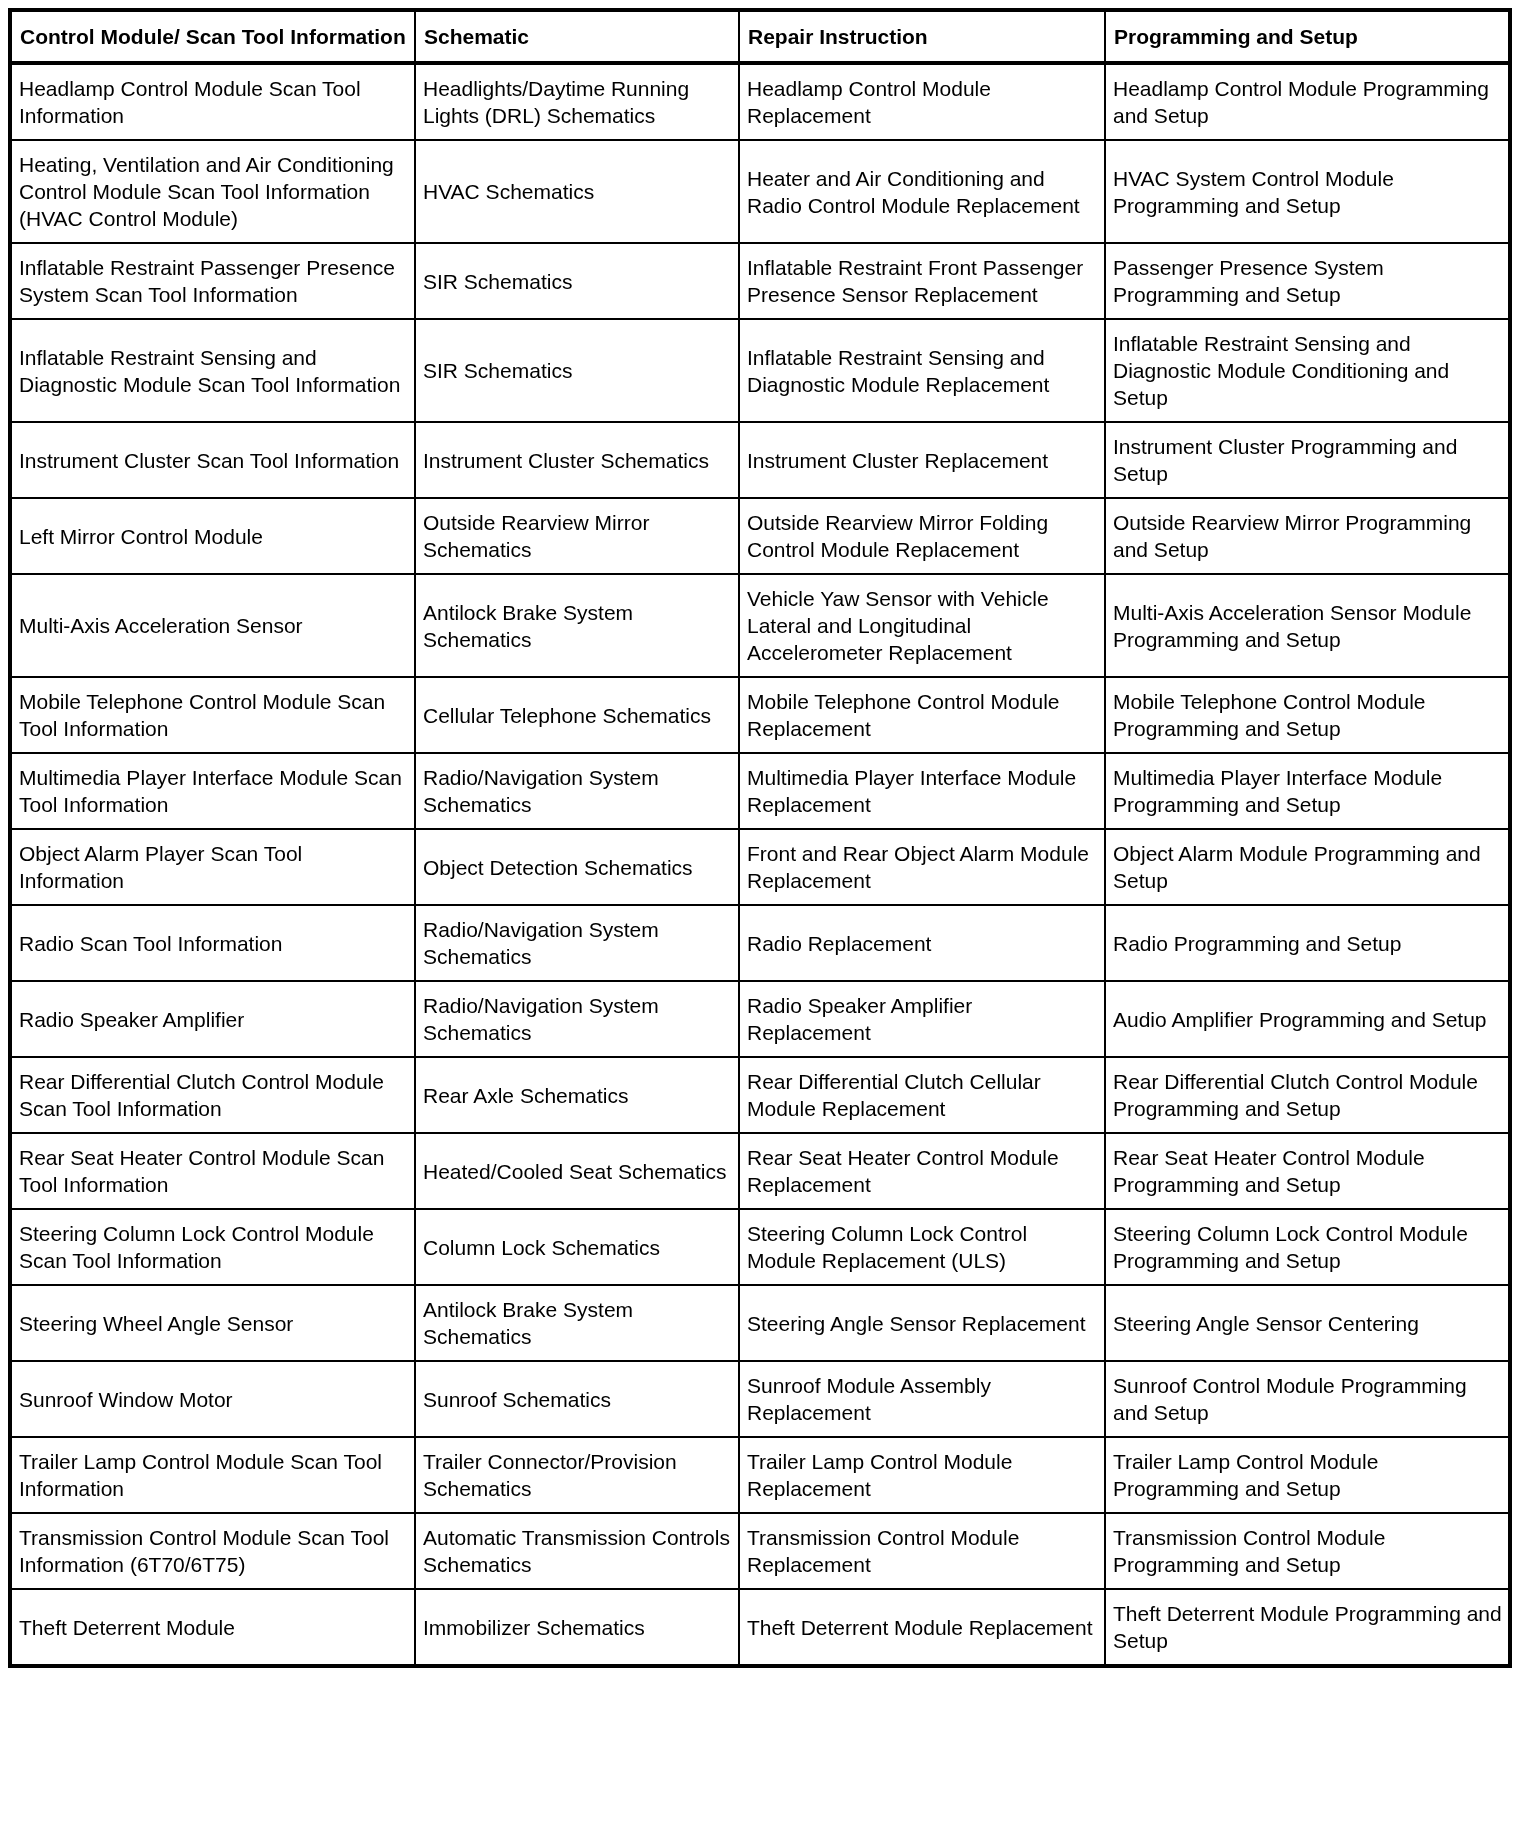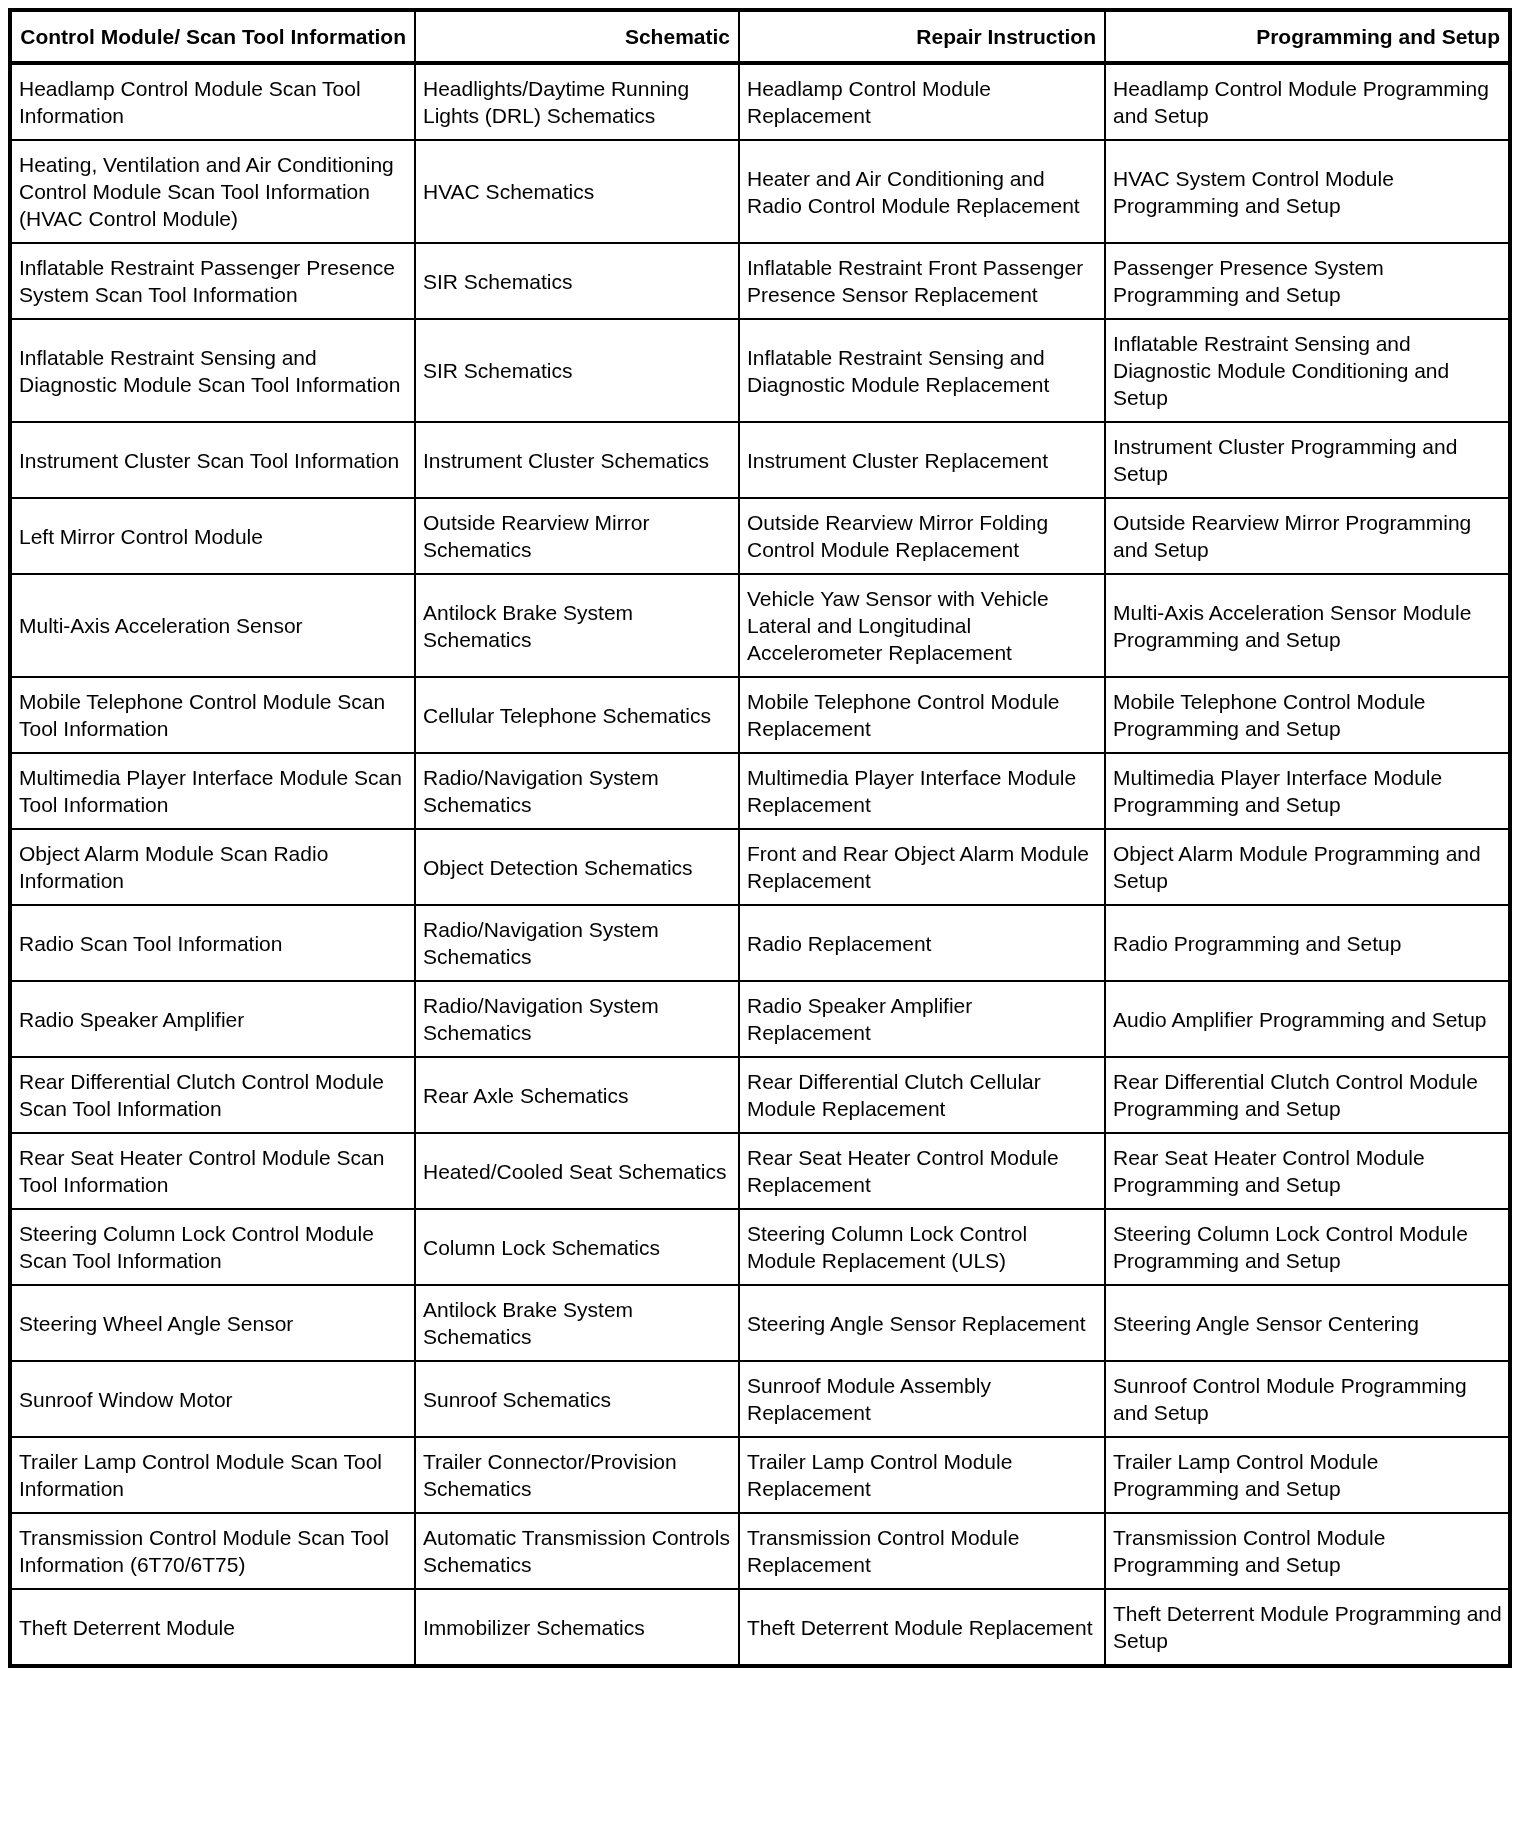--- a/index.html
+++ b/index.html
@@ -21,21 +21,21 @@
   col.c1 { width: 27.0%; }
   col.c2 { width: 21.6%; }
   col.c3 { width: 24.4%; }
   col.c4 { width: 27.0%; }
   th {
     border: 2px solid #000000;
     border-bottom: 4px solid #000000;
     font-size: 21px;
     font-weight: bold;
     line-height: 27px;
-    text-align: right;
+    text-align: left;
     vertical-align: middle;
     padding: 11px 8px;
   }
   td {
     border: 2px solid #000000;
     font-size: 21px;
     line-height: 27px;
     text-align: left;
     vertical-align: middle;
     padding: 10px 6px 10px 7px;
@@ -109,21 +109,21 @@
         <td>Mobile Telephone Control Module Replacement</td>
         <td>Mobile Telephone Control Module Programming and Setup</td>
       </tr>
       <tr>
         <td>Multimedia Player Interface Module Scan Tool Information</td>
         <td>Radio/Navigation System Schematics</td>
         <td>Multimedia Player Interface Module Replacement</td>
         <td>Multimedia Player Interface Module Programming and Setup</td>
       </tr>
       <tr>
-        <td>Object Alarm Module Scan Radio Information</td>
+        <td>Object Alarm Player Scan Tool Information</td>
         <td>Object Detection Schematics</td>
         <td>Front and Rear Object Alarm Module Replacement</td>
         <td>Object Alarm Module Programming and Setup</td>
       </tr>
       <tr>
         <td>Radio Scan Tool Information</td>
         <td>Radio/Navigation System Schematics</td>
         <td>Radio Replacement</td>
         <td>Radio Programming and Setup</td>
       </tr>

